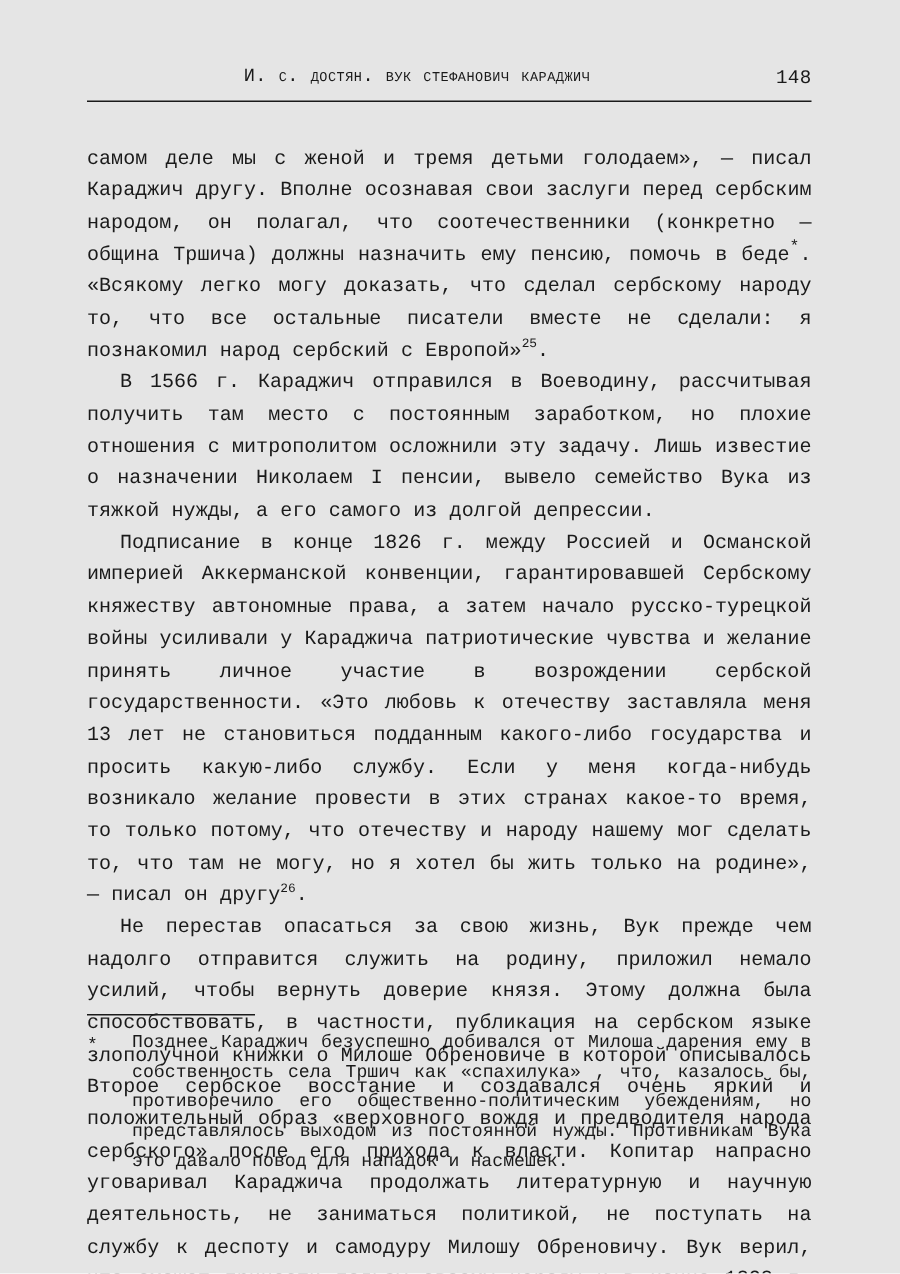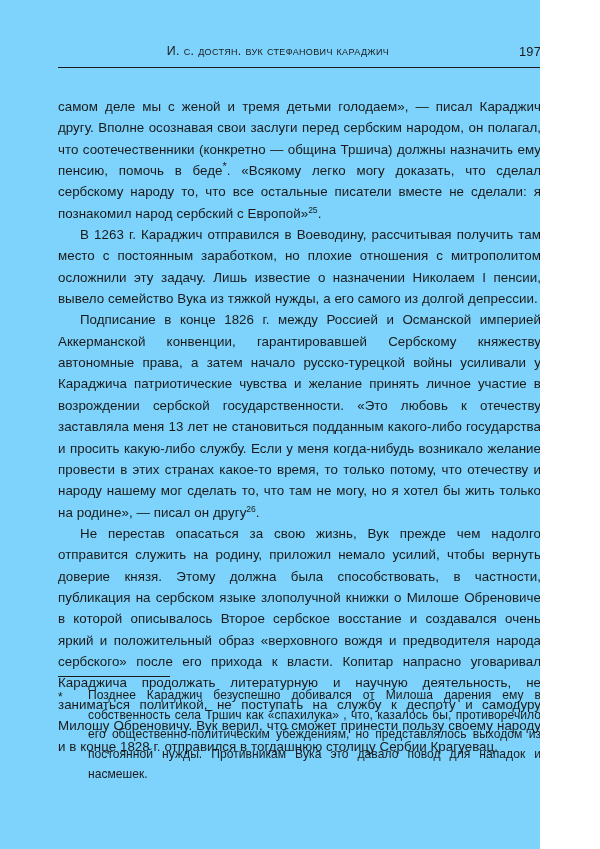--- a/index.html
+++ b/index.html
@@ -3,25 +3,25 @@
 <meta charset="utf-8">
 <style>
   html, body {
     margin: 0;
     padding: 0;
     background: #ffffff;
   }
 
   .page {
     position: relative;
-    width: 540px;
+    width: 600px;
     height: 849px;
-    background: #7dd3fc;
+    background: #e5e5e5;
     overflow: hidden;
-    font-family: Liberation Sans, sans-serif;
+    font-family: Liberation Mono, monospace;
     color: #1a1a1a;
     -webkit-font-smoothing: antialiased;
   }
 
   .content {
     position: absolute;
     left: 58px;
     top: 0;
     width: 483px;
     height: 849px;
@@ -145,30 +145,30 @@
   }
 </style>
 </head>
 <body>
 
 <div class="page">
   <div class="content">
 
     <div class="running-head">
       <div class="running-head-title">И. С. Достян. Вук Стефанович Караджич</div>
-      <div class="page-number">197</div>
+      <div class="page-number">148</div>
     </div>
 
     <div class="header-rule"></div>
 
     <div class="body-text">
 
       <p class="no-indent"><span>самом деле мы с женой и тремя детьми голодаем», — писал Караджич другу. Вполне осознавая свои заслуги перед сербским народом, он полагал, что соотечественники (конкретно — община Тршича) должны назначить ему пенсию, помочь в беде</span><sup class="asterisk">*</sup><span>. «Всякому легко могу доказать, что сделал сербскому народу то, что все остальные писатели вместе не сделали: я познакомил народ сербский с Европой»</span><sup>25</sup><span>.</span></p>
 
-      <p><span>В 1263 г. Караджич отправился в Воеводину, рассчитывая получить там место с постоянным заработком, но плохие отношения с митрополитом осложнили эту задачу. Лишь известие о назначении Николаем I пенсии, вывело семейство Вука из тяжкой нужды, а его самого из долгой депрессии.</span></p>
+      <p><span>В 1566 г. Караджич отправился в Воеводину, рассчитывая получить там место с постоянным заработком, но плохие отношения с митрополитом осложнили эту задачу. Лишь известие о назначении Николаем I пенсии, вывело семейство Вука из тяжкой нужды, а его самого из долгой депрессии.</span></p>
 
       <p><span>Подписание в конце 1826 г. между Россией и Османской империей Аккерманской конвенции, гарантировавшей Сербскому княжеству автономные права, а затем начало русско-турецкой войны усиливали у Караджича патриотические чувства и желание принять личное участие в возрождении сербской государственности. «Это любовь к отечеству заставляла меня 13 лет не становиться подданным какого-либо государства и просить какую-либо службу. Если у меня когда-нибудь возникало желание провести в этих странах какое-то время, то только потому, что отечеству и народу нашему мог сделать то, что там не могу, но я хотел бы жить только на родине», — писал он другу</span><sup>26</sup><span>.</span></p>
 
       <p><span>Не перестав опасаться за свою жизнь, Вук прежде чем надолго отправится служить на родину, приложил немало усилий, чтобы вернуть доверие князя. Этому должна была способствовать, в частности, публикация на сербском языке злополучной книжки о Милоше Обреновиче в которой описывалось Второе сербское восстание и создавался очень яркий и положительный образ «верховного вождя и предводителя народа сербского» после его прихода к власти. Копитар напрасно уговаривал Караджича продолжать литературную и научную деятельность, не заниматься политикой, не поступать на службу к деспоту и самодуру Милошу Обреновичу. Вук верил, что сможет принести пользу своему народу и в конце 1828 г. отправился в тогдашнюю столицу Сербии Крагуевац.</span></p>
 
     </div>
 
     <div class="footnote-area">
       <div class="footnote-rule"></div>
       <div class="footnote">

